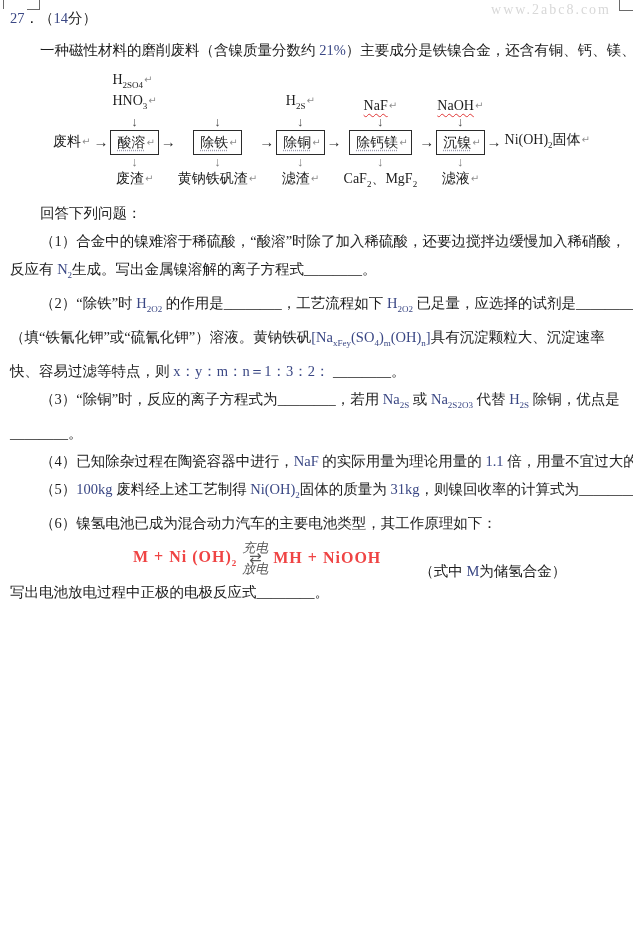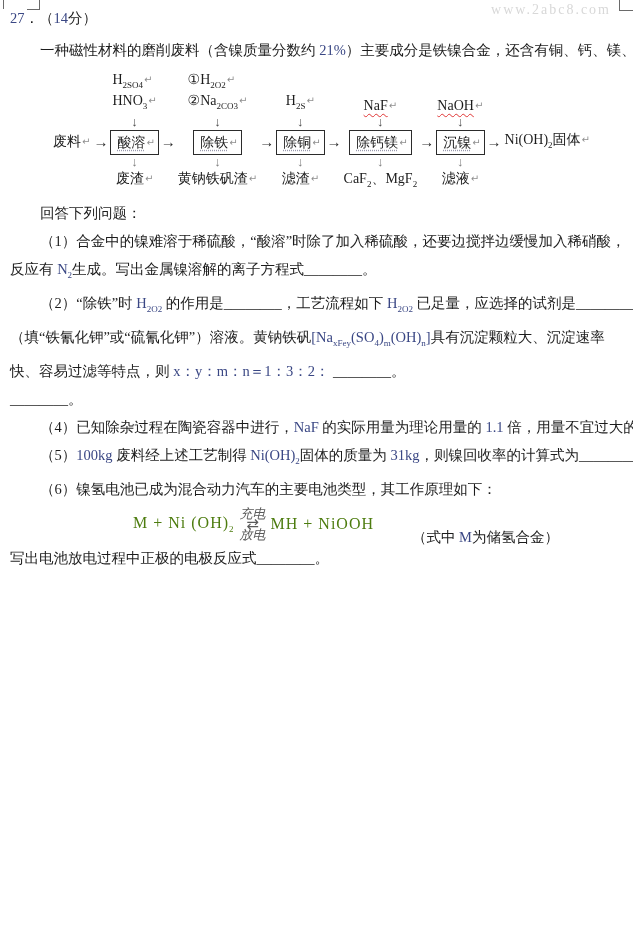--- a/index.html
+++ b/index.html
@@ -47,21 +47,21 @@
     border:1.5px solid #2b2b2b;
     padding:4px 3px 3px 6px;
     white-space:nowrap;
     background:#fff;
   }
   .flow .harrow{padding:0 2px;font-size:15px;color:#2b2b2b;align-self:center;}
   .flow .iocell{white-space:nowrap;padding:0 1px;}
   .flow .botcell{align-self:start;justify-self:center;padding-top:1px;white-space:nowrap;}
   
   .eqrow{display:flex;align-items:center;margin:6px 0 4px 123px;white-space:nowrap;}
-  .eqtxt{color:#4d7c0f;font-size:16px;letter-spacing:1px;}
+  .eqtxt{color:#ef4444;font-size:16px;letter-spacing:1px;font-weight:bold;}
   .eqarrows{display:flex;flex-direction:column;align-items:center;margin:0 5px;color:#5a5a5a;}
   .eqlbl{font-size:13px;line-height:10px;color:#5a5a5a;font-style:italic;}
   .eqglyph{font-size:15px;line-height:11px;font-family:"DejaVu Sans",sans-serif;}
   .eqnote{margin-left:38px;position:relative;top:13px;color:#1c1c1c;font-size:14.5px;}
   .qblock{margin-top:8px;}
 </style>
 </head>
 <body>
 
 <div class="page">
@@ -73,24 +73,20 @@
   <div class="content">
     <div class="titleline"><span class="chem">27</span><span class="">．（</span><span class="chem">14</span><span class="">分）</span></div>
 
     <div class="tline indent"><span class="">一种磁性材料的磨削废料（含镍质量分数约 </span><span class="chem">21%</span><span class="">）主要成分是铁镍合金，还含有铜、钙、镁、</span></div>
 
     <div class="flow">
 
       <div class="topcell" style="grid-row:1;grid-column:3">
         <div><span class="">H<sub>2SO</sub><sub>4</sub></span><span class="ret">↵</span></div>
           <div><span class="">HNO<sub>3</sub></span><span class="ret">↵</span></div>
-      </div>
-      <div class="topcell" style="grid-row:1;grid-column:5">
-        <div><span class="">①H<sub>2O</sub><sub>2</sub></span><span class="ret">↵</span></div>
-          <div><span class="">②Na<sub>2CO</sub><sub>3</sub></span><span class="ret">↵</span></div>
       </div>
       <div class="topcell" style="grid-row:1;grid-column:7">
         <div><span class="">H<sub>2S</sub></span><span class="ret">↵</span></div>
       </div>
       <div class="topcell" style="grid-row:1;grid-column:9">
         <div><span class="wavy">NaF</span><span class="ret">↵</span></div>
       </div>
       <div class="topcell" style="grid-row:1;grid-column:11">
         <div><span class="wavy">NaOH</span><span class="ret">↵</span></div>
       </div>
@@ -128,20 +124,21 @@
       <div class="botcell" style="grid-row:5;grid-column:11"><span class="">滤液</span><span class="ret">↵</span></div>
     </div>
 
     <div class="qblock">
       <div class="tline indent"><span class="">回答下列问题：</span></div>
       <div class="tline indent"><span class="">（1）合金中的镍难溶于稀硫酸，“酸溶”时除了加入稀硫酸，还要边搅拌边缓慢加入稀硝酸，</span></div>
       <div class="tline"><span class="">反应有 </span><span class="chem">N<sub>2</sub></span><span class="">生成。写出金属镍溶解的离子方程式</span><span class="">________</span><span class="">。</span></div>
       <div class="tline indent"><span class="">（2）“除铁”时 </span><span class="chem">H<sub>2O</sub><sub>2</sub></span><span class=""> 的作用是</span><span class="">________</span><span class="">，工艺流程如下 </span><span class="chem">H<sub>2O</sub><sub>2</sub></span><span class=""> 已足量，应选择的试剂是</span><span class="">________</span></div>
       <div class="tline"><span class="">（填“铁氰化钾”或“硫氰化钾”）溶液。黄钠铁矾</span><span class="chem">[Na<sub>xFe</sub><sub>y</sub>(SO<sub>4</sub>)<sub>m</sub>(OH)<sub>n</sub>]</span><span class="">具有沉淀颗粒大、沉淀速率</span></div>
       <div class="tline"><span class="">快、容易过滤等特点，则 </span><span class="chem">x：y：m：n＝1：3：2：</span><span class=""> </span><span class="">________</span><span class="">。</span></div>
+      <div class="tline indent"><span class="">（3）“除铜”时，反应的离子方程式为</span><span class="">________</span><span class="">，若用 </span><span class="chem">Na<sub>2S</sub></span><span class=""> 或 </span><span class="chem">Na<sub>2S</sub><sub>2O</sub><sub>3</sub></span><span class=""> 代替 </span><span class="chem">H<sub>2S</sub></span><span class=""> 除铜，优点是</span></div>
       <div class="tline"><span class="">________</span><span class="">。</span></div>
       <div class="tline indent"><span class="">（4）已知除杂过程在陶瓷容器中进行，</span><span class="chem">NaF</span><span class=""> 的实际用量为理论用量的 </span><span class="chem">1.1</span><span class=""> 倍，用量不宜过大的</span></div>
       <div class="tline indent"><span class="">（5）</span><span class="chem">100kg</span><span class=""> 废料经上述工艺制得 </span><span class="chem">Ni(OH)<sub>2</sub></span><span class="">固体的质量为 </span><span class="chem">31kg</span><span class="">，则镍回收率的计算式为</span><span class="">________</span></div>
       <div class="tline indent"><span class="">（6）镍氢电池已成为混合动力汽车的主要电池类型，其工作原理如下：</span></div>
     </div>
 
     <div class="eqrow">
       <span><span class="eqtxt">M + Ni (OH)<sub>2</sub></span></span>
       <span class="eqarrows">
         <span class="eqlbl">充电</span>

